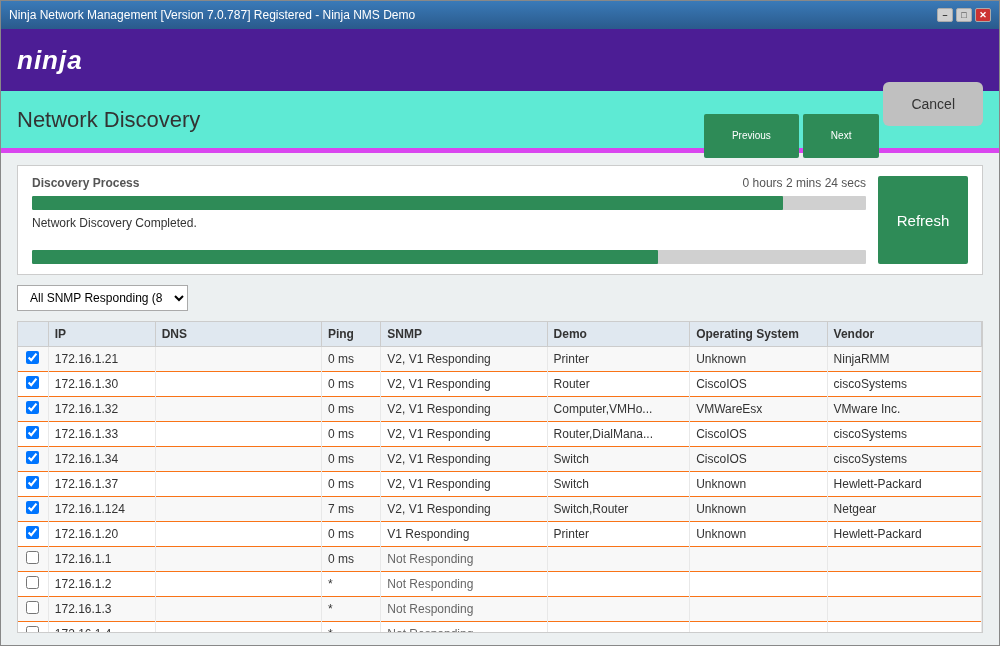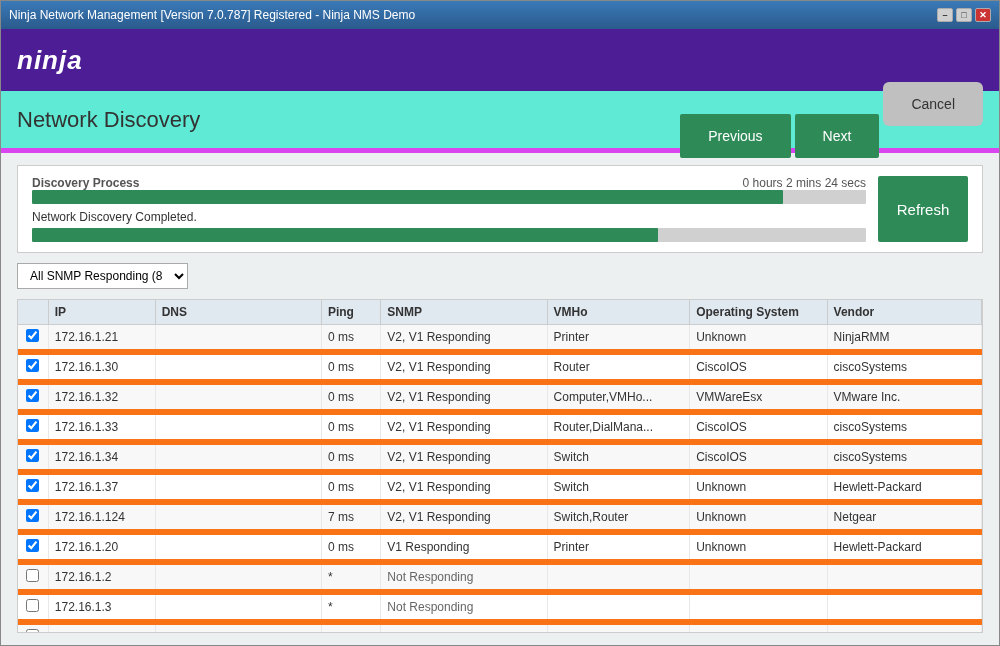--- a/index.html
+++ b/index.html
@@ -93,21 +93,21 @@
     }
     .page-actions {
       display: flex;
       gap: 4px;
     }
     .btn-nav {
       background: #2e8b57;
       color: white;
       border: none;
       padding: 10px 28px;
-      font-size: 14px;
+      font-size: 10px;
       cursor: pointer;
       border-radius: 2px;
       height: 44px;
       margin-top: 32px;
     }
     .btn-cancel {
       background: #c0c0c0;
       color: #333;
       border: none;
       padding: 10px 28px;
@@ -133,21 +133,21 @@
       display: flex;
       align-items: stretch;
       gap: 12px;
     }
     .discovery-info {
       flex: 1;
     }
     .discovery-header-row {
       display: flex;
       justify-content: space-between;
-      margin-bottom: 0;
+      margin-bottom: 6px;
     }
     .discovery-label {
       font-size: 12px;
       color: #555;
       font-weight: bold;
     }
     .discovery-time {
       font-size: 12px;
       color: #555;
     }
@@ -159,21 +159,21 @@
       overflow: hidden;
     }
     .progress-bar-fill {
       background: #2e8b57;
       height: 100%;
       border-radius: 1px;
     }
     .discovery-status {
       font-size: 12px;
       color: #333;
-      margin-bottom: 4px;
+      margin-bottom: 20px;
     }
     .progress-bar-container2 {
       background: #d0d0d0;
       height: 14px;
       border-radius: 1px;
       overflow: hidden;
     }
     .progress-bar-fill2 {
       background: #2e8b57;
       height: 100%;
@@ -229,21 +229,21 @@
       border-right: 1px solid #ccc;
       padding: 5px 6px;
       text-align: left;
       font-weight: bold;
       color: #333;
       white-space: nowrap;
       position: sticky;
       top: 0;
     }
     tbody tr {
-      border-bottom: 6px solid #f97316;
+      border-bottom: 1px solid #f97316;
     }
     tbody tr:nth-child(odd) { background: #f8f8f8; }
     tbody tr:nth-child(even) { background: white; }
     tbody td {
       padding: 4px 6px;
       border-right: 1px solid #e8e8e8;
       white-space: nowrap;
       color: #333;
     }
     .cb-cell {
@@ -327,21 +327,21 @@
     <div class="table-container">
       <div class="table-scroll">
         <table>
           <thead>
             <tr>
               <th class="cb-cell"></th>
               <th class="col-ip">IP</th>
               <th class="col-dns">DNS</th>
               <th class="col-ping">Ping</th>
               <th class="col-snmp">SNMP</th>
-              <th class="col-role">VMHo</th>
+              <th class="col-role">Demo</th>
               <th class="col-os">Operating System</th>
               <th class="col-vendor">Vendor</th>
             </tr>
           </thead>
           <tbody id="table-body">
           <tr>
                 <td class="cb-cell"><input type="checkbox" checked="" style=""></td>
                 <td>172.16.1.21</td>
                 <td></td>
                 <td>0 ms</td>
@@ -415,20 +415,30 @@
                 <td>172.16.1.20</td>
                 <td></td>
                 <td>0 ms</td>
                 <td>V1 Responding</td>
                 <td>Printer</td>
                 <td>Unknown</td>
                 <td>Hewlett-Packard</td>
               </tr>
               <tr>
                 <td class="cb-cell"><input type="checkbox" style=""></td>
+                <td>172.16.1.1</td>
+                <td></td>
+                <td>0 ms</td>
+                <td class="not-responding">Not Responding</td>
+                <td></td>
+                <td></td>
+                <td></td>
+              </tr>
+              <tr>
+                <td class="cb-cell"><input type="checkbox" style=""></td>
                 <td>172.16.1.2</td>
                 <td></td>
                 <td>*</td>
                 <td class="not-responding">Not Responding</td>
                 <td></td>
                 <td></td>
                 <td></td>
               </tr>
               <tr>
                 <td class="cb-cell"><input type="checkbox" style=""></td>

